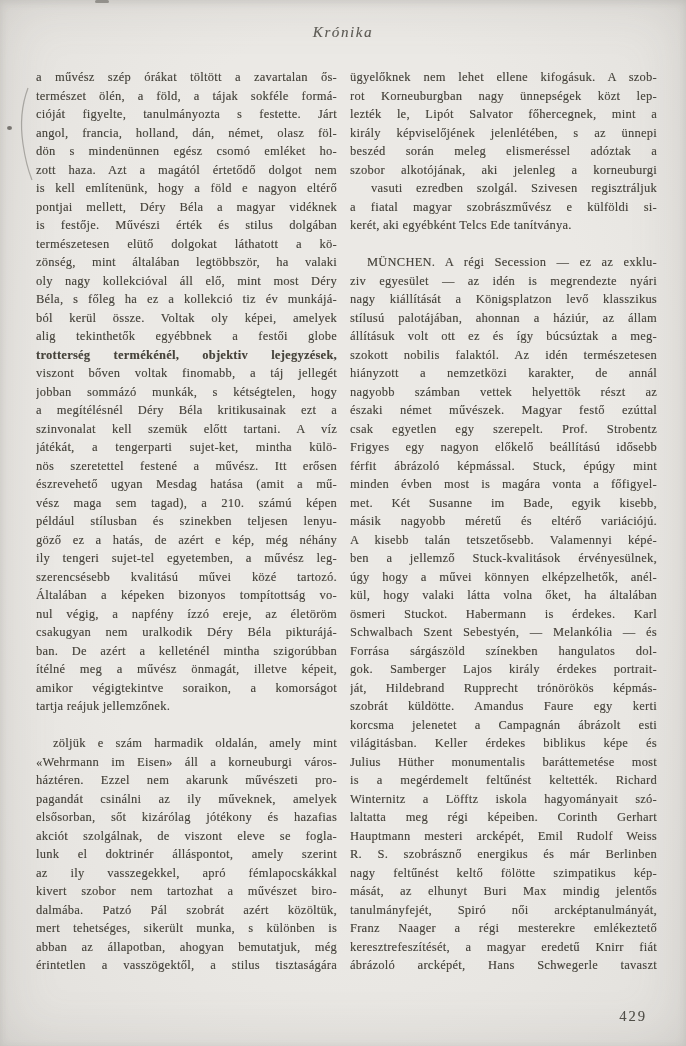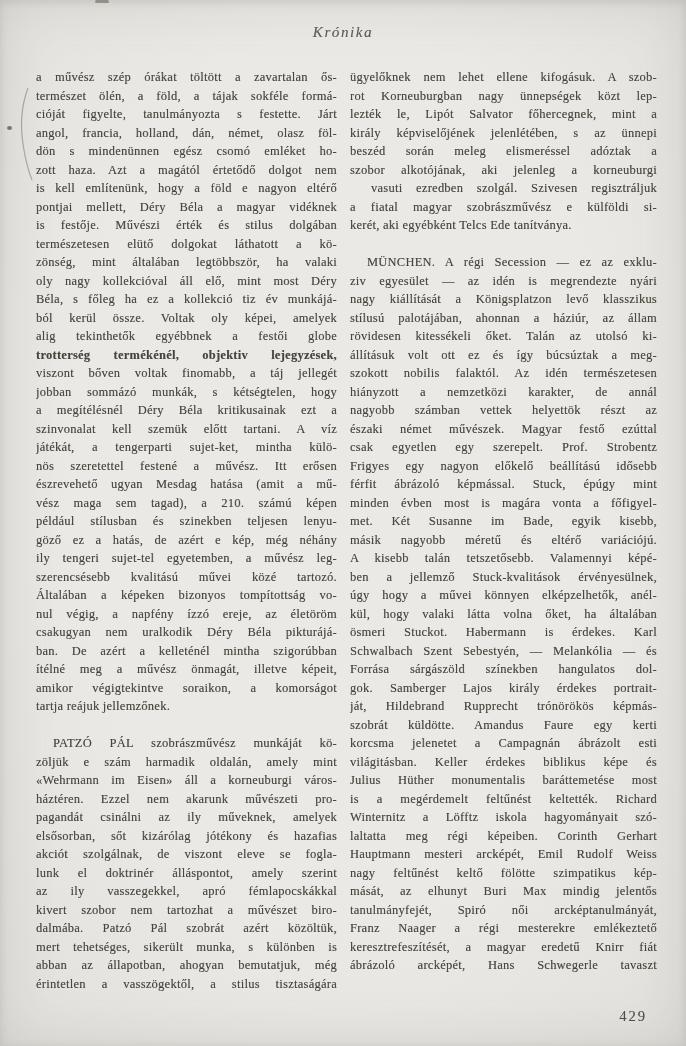--- a/index.html
+++ b/index.html
@@ -132,21 +132,20 @@
         <div class="line" style="color: rgb(71, 68, 60);">szerencsésebb kvalitású művei közé tartozó.</div>
         <div class="line" style="color: rgb(71, 68, 60);">Általában a képeken bizonyos tompítottság vo-</div>
         <div class="line" style="color: rgb(71, 68, 60);">nul végig, a napfény ízzó ereje, az életöröm</div>
         <div class="line" style="color: rgb(71, 68, 60);">csakugyan nem uralkodik Déry Béla pikturájá-</div>
         <div class="line" style="color: rgb(71, 68, 60);">ban. De azért a kelleténél mintha szigorúbban</div>
         <div class="line" style="color: rgb(71, 68, 60);">ítélné meg a művész önmagát, illetve képeit,</div>
         <div class="line" style="color: rgb(71, 68, 60);">amikor végigtekintve soraikon, a komorságot</div>
         <div class="line last" style="color: rgb(71, 68, 60);">tartja reájuk jellemzőnek.</div>
       </div>
       <div class="paragraph indent">
-        <div class="line" style="color: rgb(71, 68, 60);">PATZÓ PÁL szobrászművész munkáját kö-</div>
         <div class="line" style="color: rgb(71, 68, 60);">zöljük e szám harmadik oldalán, amely mint</div>
         <div class="line" style="color: rgb(71, 68, 60);">«Wehrmann im Eisen» áll a korneuburgi város-</div>
         <div class="line" style="color: rgb(71, 68, 60);">háztéren. Ezzel nem akarunk művészeti pro-</div>
         <div class="line" style="color: rgb(71, 68, 60);">pagandát csinálni az ily műveknek, amelyek</div>
         <div class="line" style="color: rgb(71, 68, 60);">elsősorban, sőt kizárólag jótékony és hazafias</div>
         <div class="line" style="color: rgb(71, 68, 60);">akciót szolgálnak, de viszont eleve se fogla-</div>
         <div class="line" style="color: rgb(71, 68, 60);">lunk el doktrinér álláspontot, amely szerint</div>
         <div class="line" style="color: rgb(71, 68, 60);">az ily vasszegekkel, apró fémlapocskákkal</div>
         <div class="line" style="color: rgb(71, 68, 60);">kivert szobor nem tartozhat a művészet biro-</div>
         <div class="line" style="color: rgb(71, 68, 60);">dalmába. Patzó Pál szobrát azért közöltük,</div>
@@ -165,21 +164,20 @@
         <div class="line" style="color: rgb(71, 68, 60);">szobor alkotójának, aki jelenleg a korneuburgi</div>
         <div class="line" style="color: rgb(71, 68, 60); margin-left: 21px;">vasuti ezredben szolgál. Szivesen regisztráljuk</div>
         <div class="line" style="color: rgb(71, 68, 60);">a fiatal magyar szobrászművész e külföldi si-</div>
         <div class="line last" style="color: rgb(71, 68, 60);">kerét, aki egyébként Telcs Ede tanítványa.</div>
       </div>
       <div class="paragraph indent">
         <div class="line" style="color: rgb(71, 68, 60);">MÜNCHEN. A régi Secession — ez az exklu-</div>
         <div class="line" style="color: rgb(71, 68, 60);">ziv egyesület — az idén is megrendezte nyári</div>
         <div class="line" style="color: rgb(71, 68, 60);">nagy kiállítását a Königsplatzon levő klasszikus</div>
         <div class="line" style="color: rgb(71, 68, 60);">stílusú palotájában, ahonnan a háziúr, az állam</div>
-        <div class="line" style="color: rgb(71, 68, 60);">rövidesen kitessékeli őket. Talán az utolsó ki-</div>
         <div class="line" style="color: rgb(71, 68, 60);">állításuk volt ott ez és így búcsúztak a meg-</div>
         <div class="line" style="color: rgb(71, 68, 60);">szokott nobilis falaktól. Az idén természetesen</div>
         <div class="line" style="color: rgb(71, 68, 60);">hiányzott a nemzetközi karakter, de annál</div>
         <div class="line" style="color: rgb(71, 68, 60);">nagyobb számban vettek helyettök részt az</div>
         <div class="line" style="color: rgb(71, 68, 60);">északi német művészek. Magyar festő ezúttal</div>
         <div class="line" style="color: rgb(71, 68, 60);">csak egyetlen egy szerepelt. Prof. Strobentz</div>
         <div class="line" style="color: rgb(71, 68, 60);">Frigyes egy nagyon előkelő beállítású idősebb</div>
         <div class="line" style="color: rgb(71, 68, 60);">férfit ábrázoló képmással. Stuck, épúgy mint</div>
         <div class="line" style="color: rgb(71, 68, 60);">minden évben most is magára vonta a főfigyel-</div>
         <div class="line" style="color: rgb(71, 68, 60);">met. Két Susanne im Bade, egyik kisebb,</div>
@@ -194,20 +192,21 @@
         <div class="line" style="color: rgb(71, 68, 60);">gok. Samberger Lajos király érdekes portrait-</div>
         <div class="line" style="color: rgb(71, 68, 60);">ját, Hildebrand Rupprecht trónörökös képmás-</div>
         <div class="line" style="color: rgb(71, 68, 60);">szobrát küldötte. Amandus Faure egy kerti</div>
         <div class="line" style="color: rgb(71, 68, 60);">korcsma jelenetet a Campagnán ábrázolt esti</div>
         <div class="line" style="color: rgb(71, 68, 60);">világitásban. Keller érdekes biblikus képe és</div>
         <div class="line" style="color: rgb(71, 68, 60);">Julius Hüther monumentalis baráttemetése most</div>
         <div class="line" style="color: rgb(71, 68, 60);">is a megérdemelt feltűnést keltették. Richard</div>
         <div class="line" style="color: rgb(71, 68, 60);">Winternitz a Löfftz iskola hagyományait szó-</div>
         <div class="line" style="color: rgb(71, 68, 60);">laltatta meg régi képeiben. Corinth Gerhart</div>
         <div class="line" style="color: rgb(71, 68, 60);">Hauptmann mesteri arcképét, Emil Rudolf Weiss</div>
+        <div class="line" style="color: rgb(71, 68, 60);">R. S. szobrásznő energikus és már Berlinben</div>
         <div class="line" style="color: rgb(71, 68, 60);">nagy feltűnést keltő fölötte szimpatikus kép-</div>
         <div class="line" style="color: rgb(71, 68, 60);">mását, az elhunyt Buri Max mindig jelentős</div>
         <div class="line" style="color: rgb(71, 68, 60);">tanulmányfejét, Spiró női arcképtanulmányát,</div>
         <div class="line" style="color: rgb(71, 68, 60);">Franz Naager a régi mesterekre emlékeztető</div>
         <div class="line" style="color: rgb(71, 68, 60);">keresztrefeszítését, a magyar eredetű Knirr fiát</div>
         <div class="line" style="color: rgb(71, 68, 60);">ábrázoló arcképét, Hans Schwegerle tavaszt</div>
       </div>
     </div>
 
   <div class="page-number">429</div>

